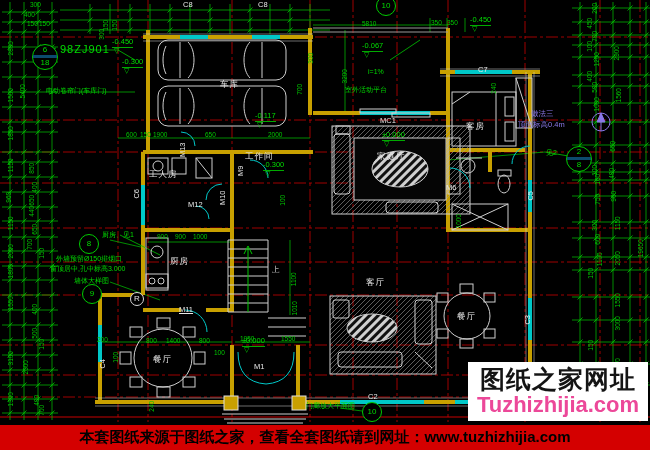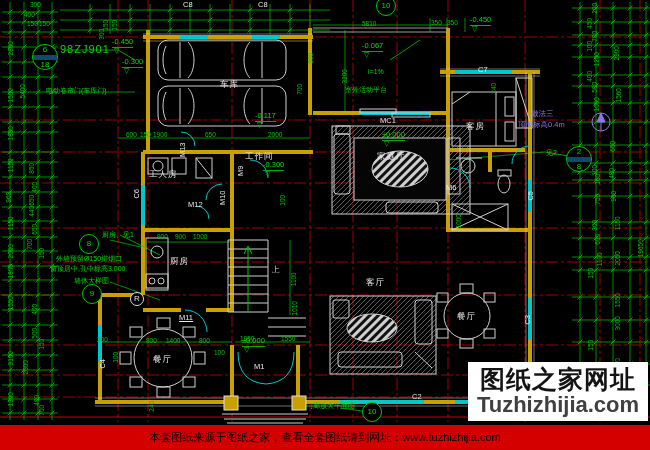--- a/index.html
+++ b/index.html
@@ -13,30 +13,30 @@
   .big-note{color:#00dc00;font-size:11px;letter-spacing:1px;}
   .elev{color:#00dc00;font-size:7.5px;border-bottom:1px solid #00aa00;padding-bottom:1px;}
   .elev-tri{color:#00dc00;font-size:7px;}
   .tag{color:#e8e8e8;font-size:7.5px;}
   .dim{color:#00c800;font-size:6.5px;}
   .purp{color:#8a78e8;font-size:7.5px;}
   .vert{transform:rotate(-90deg);}
   .bubble{position:absolute;border:1px solid #00cc00;border-radius:50%;color:#00dc00;
           font-size:8px;text-align:center;background:#000;}
   .bubble .t{display:block;line-height:1.2;}
-  .bubble .b{display:block;border-top:5px solid #0c4a6e;line-height:1.2;}
+  .bubble .b{display:block;border-top:3px solid #0c4a6e;line-height:1.2;}
   .gridbub{position:absolute;border:1px solid #d8d8d8;border-radius:50%;color:#e0e0e0;
            width:12px;height:12px;font-size:8px;text-align:center;line-height:12px;background:#000;}
   #watermark{position:absolute;left:468px;top:362px;width:180px;height:59px;
              display:flex;flex-direction:column;align-items:center;justify-content:center;}
   #wm-title{font-weight:900;font-size:25px;letter-spacing:1px;line-height:1.1;}
   #wm-url{font-weight:bold;font-size:22px;line-height:1.1;}
   #banner{position:absolute;left:0;top:425px;width:650px;height:25px;
           display:flex;align-items:center;justify-content:center;}
-  #banner span{font-size:11px;font-weight:normal;}
+  #banner span{font-size:15px;font-weight:bold;}
 </style>
 </head>
 <body>
 
 <div id="stage" style="background: rgb(0, 0, 0);">
 
   <svg id="plan" width="650" height="425" viewBox="0 0 650 425">
     <defs>
       <pattern id="hatch" width="5" height="5" patternUnits="userSpaceOnUse">
         <path d="M0,5 L5,0" stroke="#9a9a9a" stroke-width="0.6"></path>
@@ -604,28 +604,28 @@
       <span class="ann note" style="left: 306px; top: 402px;">门廊放大平面图</span>
       <span class="ann purp" style="left: 531px; top: 110px;">做法三</span>
       <span class="ann purp" style="left: 518px; top: 121px;">顶面标高0.4m</span>
       <span class="ann tag" style="left: 183px; top: 1px;">C8</span>
       <span class="ann tag" style="left: 258px; top: 1px;">C8</span>
       <span class="ann tag" style="left: 478px; top: 66px;">C7</span>
       <span class="ann tag vert" style="left: 132px; top: 190px;">C6</span>
       <span class="ann tag vert" style="left: 526px; top: 192px;">C5</span>
       <span class="ann tag vert" style="left: 98px; top: 360px;">C4</span>
       <span class="ann tag vert" style="left: 523px; top: 316px;">C3</span>
-      <span class="ann tag" style="left: 368px; top: 393px; margin-left: 44px;">C2</span>
+      <span class="ann tag" style="left: 368px; top: 393px;">C2</span>
       <span class="ann tag" style="left: 474px; top: 393px;">C1</span>
       <span class="ann tag" style="left: 380px; top: 117px;">MC1</span>
       <span class="ann tag" style="left: 254px; top: 363px;">M1</span>
       <span class="ann tag" style="left: 446px; top: 184px;">M6</span>
       <span class="ann tag vert" style="left: 236px; top: 167px;">M9</span>
       <span class="ann tag vert" style="left: 215px; top: 194px;">M10</span>
-      <span class="ann tag" style="left: 179px; top: 314px; text-decoration: underline;">M11</span>
+      <span class="ann tag" style="left: 179px; top: 306px; text-decoration: underline;">M11</span>
       <span class="ann tag" style="left: 188px; top: 201px;">M12</span>
       <span class="ann tag vert" style="left: 175px; top: 146px;">M13</span>
       <span class="ann tag" style="left: 272px; top: 266px;">上</span>
       <span class="ann dim" style="left: 30px; top: 2px;">300</span>
       <span class="ann dim" style="left: 24px; top: 12px;">400</span>
       <span class="ann dim" style="left: 27px; top: 21px;">150</span>
       <span class="ann dim" style="left: 39px; top: 21px;">150</span>
       <span class="ann dim vert" style="left: 101px; top: 22px;">150</span>
       <span class="ann dim vert" style="left: 97px; top: 31px;">300</span>
       <span class="ann dim vert" style="left: 110px; top: 22px;">150</span>
@@ -743,20 +743,20 @@
         <span class="t" style="line-height:18px">10</span>
       </div>
       <div class="bubble" style="left: 376px; top: -4px; width: 18px; height: 18px;">
         <span class="t" style="line-height:18px">10</span>
       </div>
       <div class="gridbub" style="left: 130px; top: 292px;">R</div>
     </div>
 
   <div id="watermark" style="background: rgb(255, 255, 255);">
     <span id="wm-title" style="color: rgb(20, 20, 20);">图纸之家网址</span>
-    <span id="wm-url" style="color: #404040;">Tuzhizhijia.com</span>
+    <span id="wm-url" style="color: #ec4899;">Tuzhizhijia.com</span>
   </div>
 
   <div id="banner" style="background: rgb(212, 0, 0);">
     <span style="color: rgb(0, 0, 0);">本套图纸来源于图纸之家，查看全套图纸请到网址：www.tuzhizhijia.com</span>
   </div>
 
 </div>
 
 </body></html>

